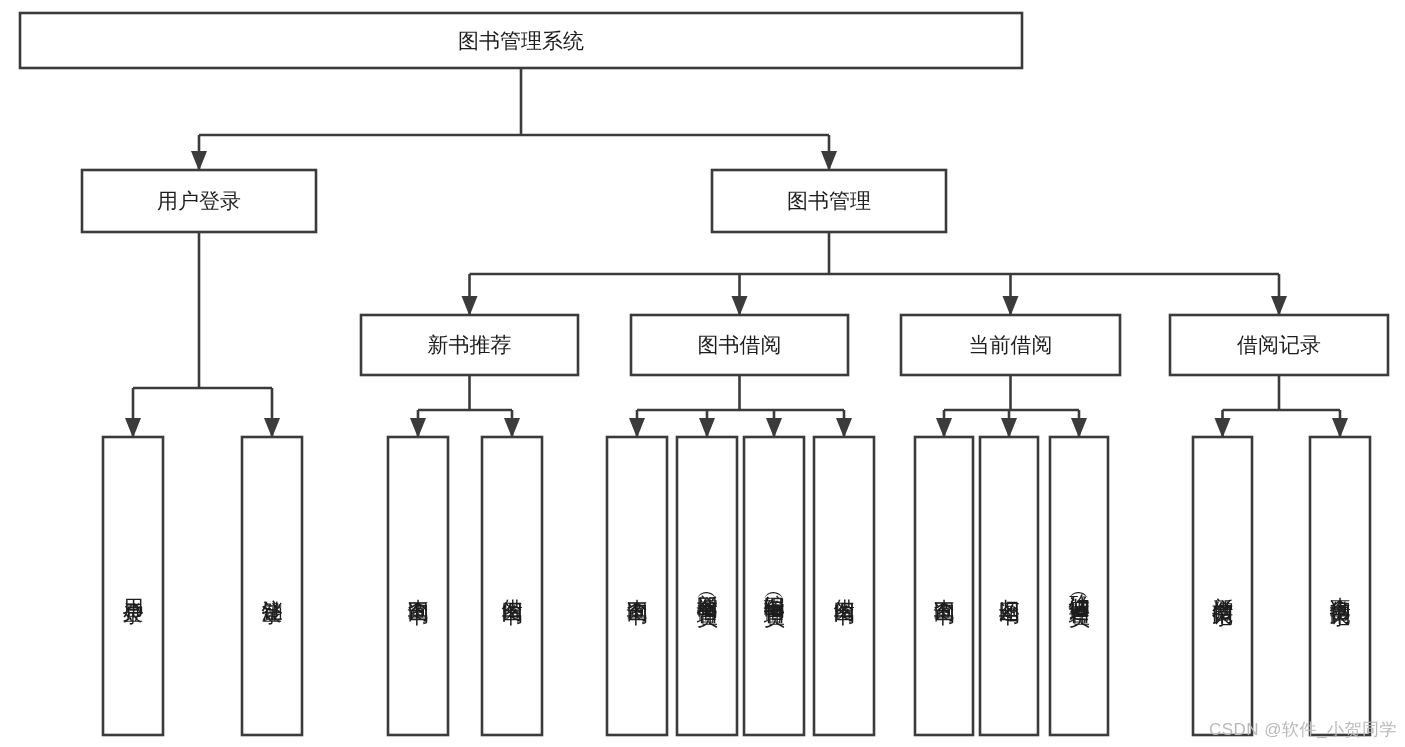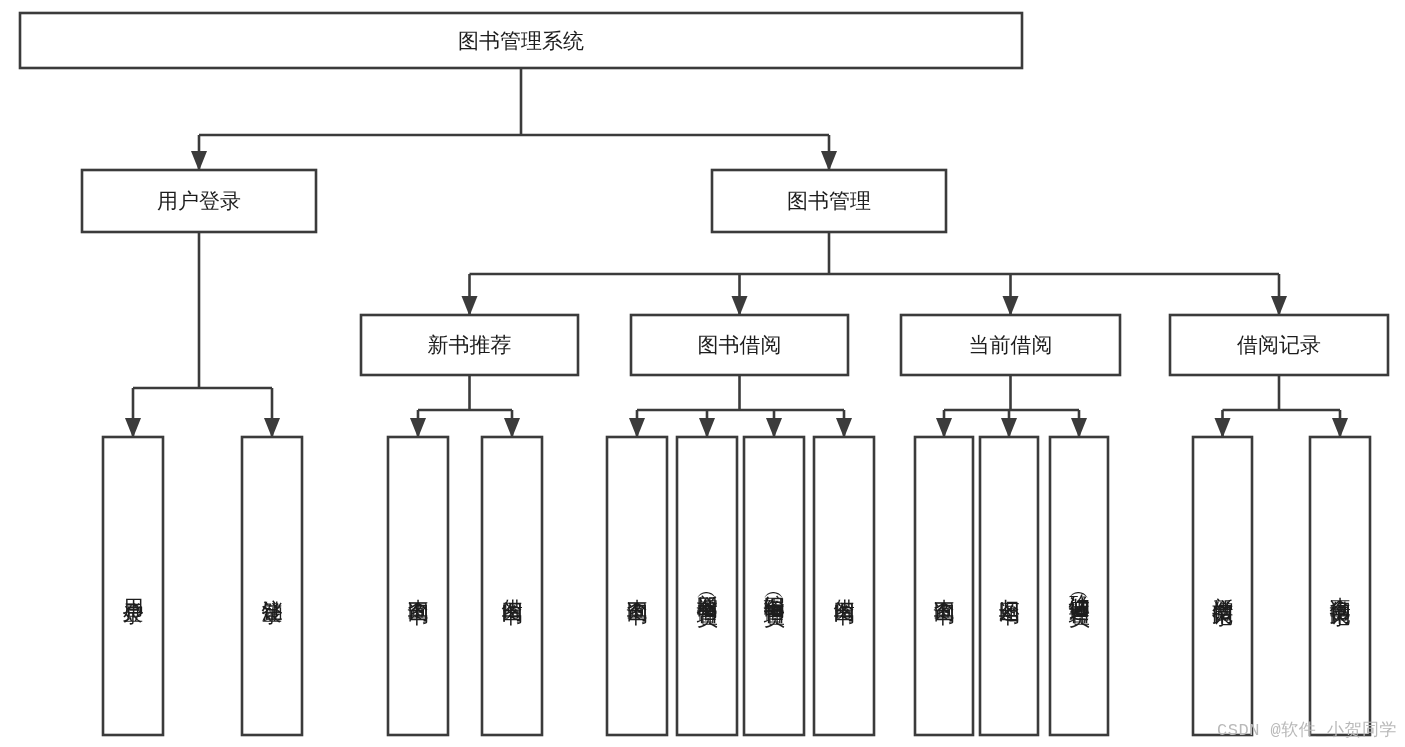--- a/index.html
+++ b/index.html
@@ -62,21 +62,21 @@
     align-items: center;
     justify-content: center;
     text-align: center;
     white-space: nowrap;
     pointer-events: none;
   }
   .watermark {
     position: absolute;
     right: 8px;
     bottom: 6px;
-    font-family: Liberation Mono, monospace;
+    font-family: Liberation Sans, sans-serif;
     font-size: 17px;
     color: #b9b9b9;
     letter-spacing: 0.5px;
     white-space: nowrap;
   }
 </style>
 </head>
 <body>
 
 <div id="diagram-root">

